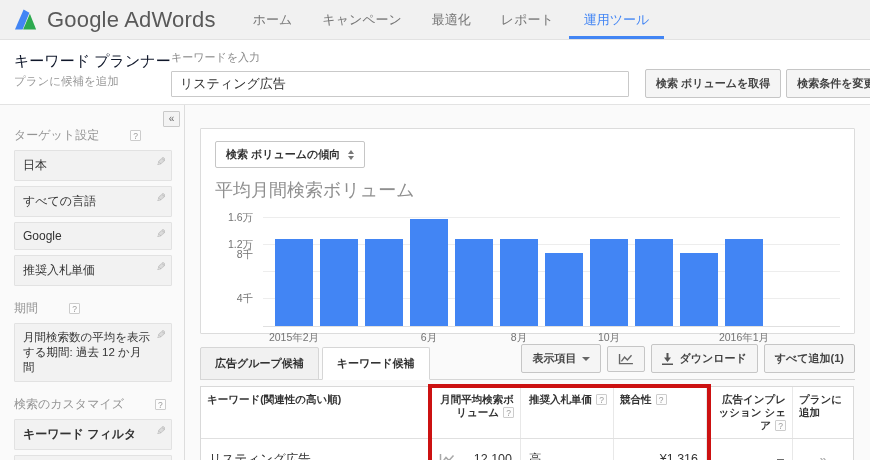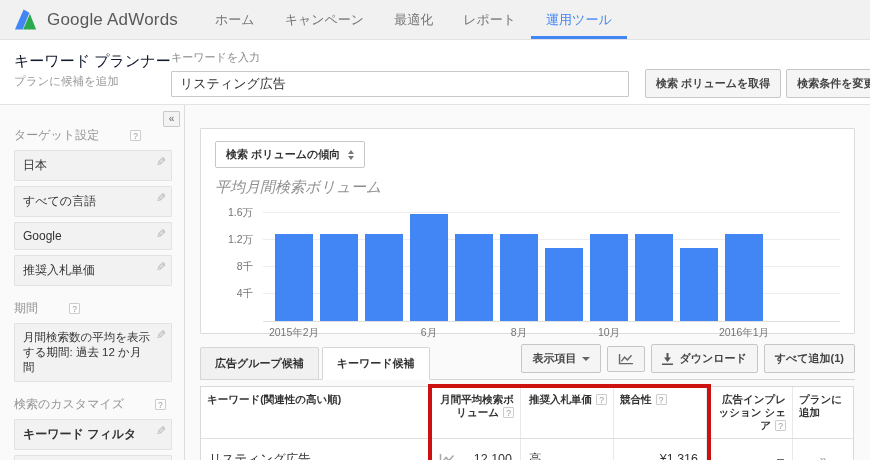--- a/index.html
+++ b/index.html
@@ -3,21 +3,21 @@
 <meta charset="utf-8">
 <style>
   * { margin:0; padding:0; box-sizing:border-box; }
   html,body { width:870px; height:460px; overflow:hidden;
     font-family:"Liberation Sans","DejaVu Sans",sans-serif; background:#fafafa; }
 
   
   .topbar { height:40px; background:#f1f1f1; border-bottom:1px solid #e2e2e2;
     display:flex; align-items:stretch; }
   .brand { display:flex; align-items:center; padding-left:14px; }
-  .brand-text { font-size:17px; color:#595959; margin-left:8px; letter-spacing:.2px; }
+  .brand-text { font-size:22px; color:#595959; margin-left:8px; letter-spacing:.2px; }
   .nav { display:flex; margin-left:22px; }
   .nav-item { display:flex; align-items:center; padding:12px 15px; font-size:13px;
     color:#767676; cursor:pointer; }
   .nav-item.active { color:#4285f4; box-shadow:inset 0 -3px 0 #4285f4; }
 
   
   .subheader { height:65px; background:#fff; border-bottom:1px solid #e3e3e3; display:flex; }
   .sub-left { width:171px; flex:none; padding:12px 0 0 14px; }
   .page-title { font-size:15px; color:#0f172a; }
   .page-subtitle { font-size:11.5px; color:#9a9a9a; margin-top:3px; }
@@ -62,21 +62,21 @@
     padding:12px 14px 0; height:206px; }
   .trend-btn { display:inline-flex; align-items:center; gap:8px; background:#fff;
     border:1px solid #c6c6c6; border-radius:2px; padding:5px 10px; font-size:11px;
     font-weight:bold; color:#333; cursor:pointer;
     font-family:"Liberation Sans","DejaVu Sans",sans-serif; }
   .sort-arrows { display:inline-flex; flex-direction:column; gap:2px; }
   .tri-up { width:0; height:0; border-left:3.5px solid transparent;
     border-right:3.5px solid transparent; border-bottom:4px solid #777; }
   .tri-down { width:0; height:0; border-left:3.5px solid transparent;
     border-right:3.5px solid transparent; border-top:4px solid #777; }
-  .chart-title { margin-top:10px; font-size:15px; color:#8f8f8f;font-style:italic; }
+  .chart-title { margin-top:10px; font-size:18px; color:#8f8f8f; }
   .chart-area { display:flex; margin-top:8px; }
   .y-axis { width:48px; flex:none; position:relative; height:117px; }
   .ytick { position:absolute; right:10px; font-size:10.5px; color:#737373; }
   .plot { flex:1; position:relative; height:117px; border-bottom:1px solid #e0e0e0; }
   .gridline { position:absolute; left:0; right:0; height:1px; background:#ededed; }
   .bars { position:absolute; left:12px; top:0; bottom:0; display:flex;
     align-items:flex-end; gap:7px; }
   .bar-slot { width:38px; height:100%; display:flex; align-items:flex-end; position:relative; }
   .bar { width:100%; cursor:pointer; }
   .xlabel { position:absolute; top:100%; margin-top:5px; left:50%;
@@ -197,21 +197,21 @@
         <span>検索 ボリュームの傾向</span>
         <span class="sort-arrows">
           <span class="tri-up"></span>
             <span class="tri-down"></span>
         </span>
       </div>
       <div class="chart-title">平均月間検索ボリューム</div>
       <div class="chart-area">
         <div class="y-axis" id="yaxis">
             <div class="ytick" style="bottom: 21px;">4千</div>
-            <div class="ytick" style="bottom: 48px;">8千</div>
+            <div class="ytick" style="bottom: 65px;">8千</div>
             <div class="ytick" style="bottom: 75px;">1.2万</div>
             <div class="ytick" style="bottom: 102px;">1.6万</div>
           </div>
         <div class="plot" id="plot">
           <div class="gridline" style="bottom: 27px;"></div>
             <div class="gridline" style="bottom: 54px;"></div>
             <div class="gridline" style="bottom: 81px;"></div>
             <div class="gridline" style="bottom: 108px;"></div>
             <div class="bars" id="bars">
               <div class="bar-slot">

